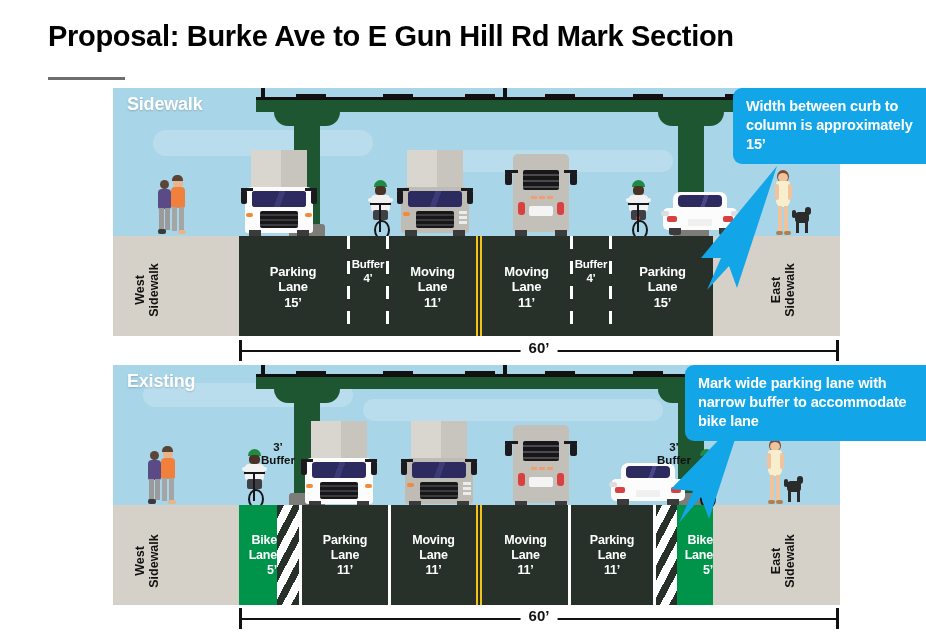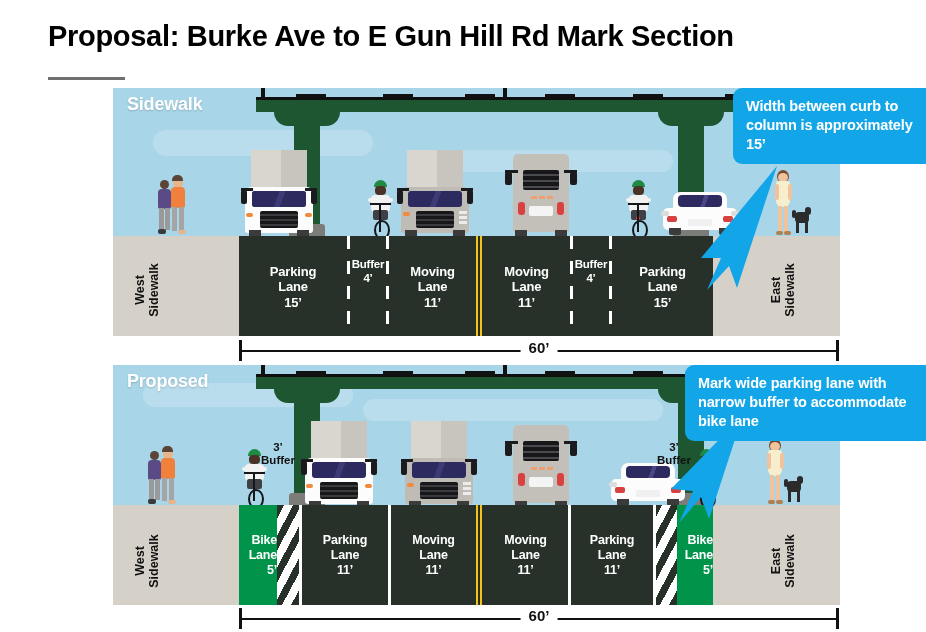--- a/index.html
+++ b/index.html
@@ -513,21 +513,21 @@
         <div class="hatch" style="left:417px;width:21px;"></div>
 
         <div class="bike" style="left:438px;width:36px;">
           <div class="lane-lbl" style="top:28px;font-size:12.5px;">Bike<br>Lane<br>5’</div>
         </div>
       </div>
 
       <div class="sw-lbl" style="left:4px;top:182px;width:80px;margin-left:-10px;">West<br>Sidewalk</div>
       <div class="sw-lbl" style="left:640px;top:182px;width:80px;margin-left:-10px;">East<br>Sidewalk</div>
 
-      <div class="scene-title" style="left:14px;top:6px;">Proposed</div>
+      <div class="scene-title" style="left:14px;top:6px;">Existing</div>
     </div>
 
     <svg class="callout-arrow" style="left:500px;top:42px;width:160px;height:140px;overflow:visible;" viewBox="0 0 160 140">
       <polygon points="130,8 96,112 88,90 66,116 80,84 58,82" fill="#12a5e8"></polygon>
     </svg>
     <div class="callout" style="left:572px;top:0px;width:250px;">Mark wide parking lane with narrow buffer to accommodate bike lane</div>
 
     <div class="dim" style="left:126px;top:243px;width:600px;">
       <div class="dim-bar"></div>
       <div class="dim-cap" style="left:0;"></div>

